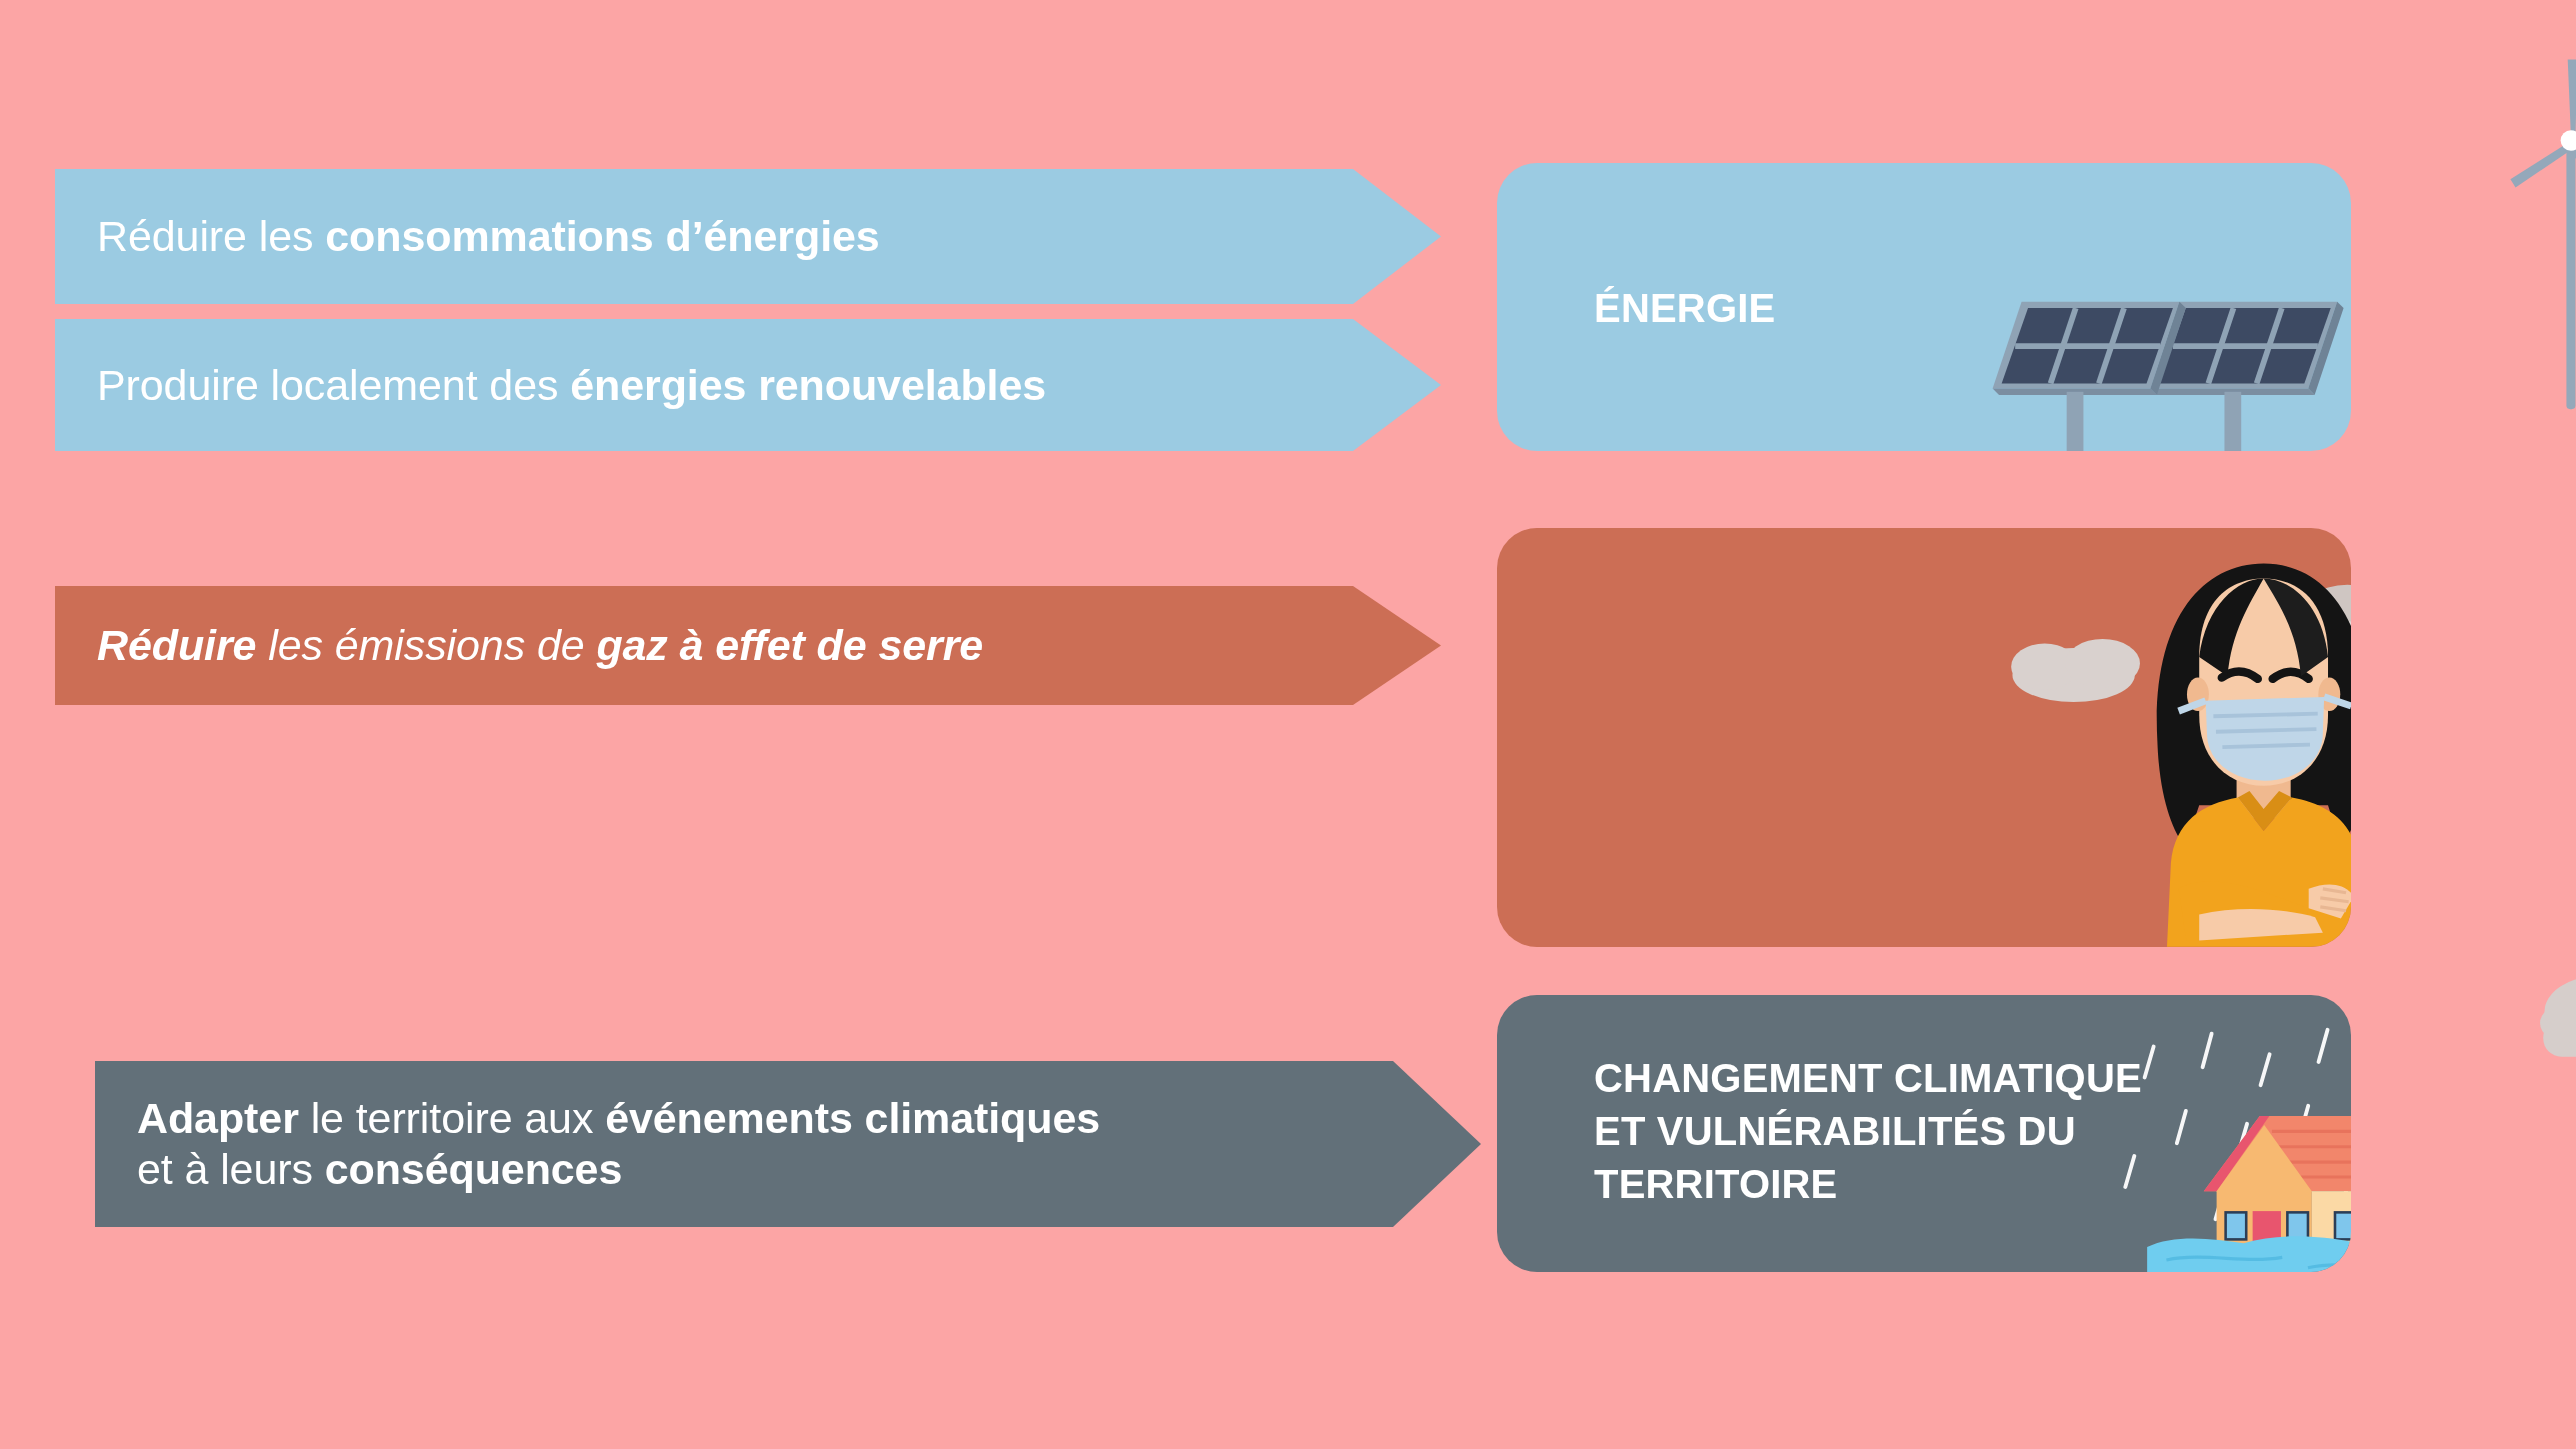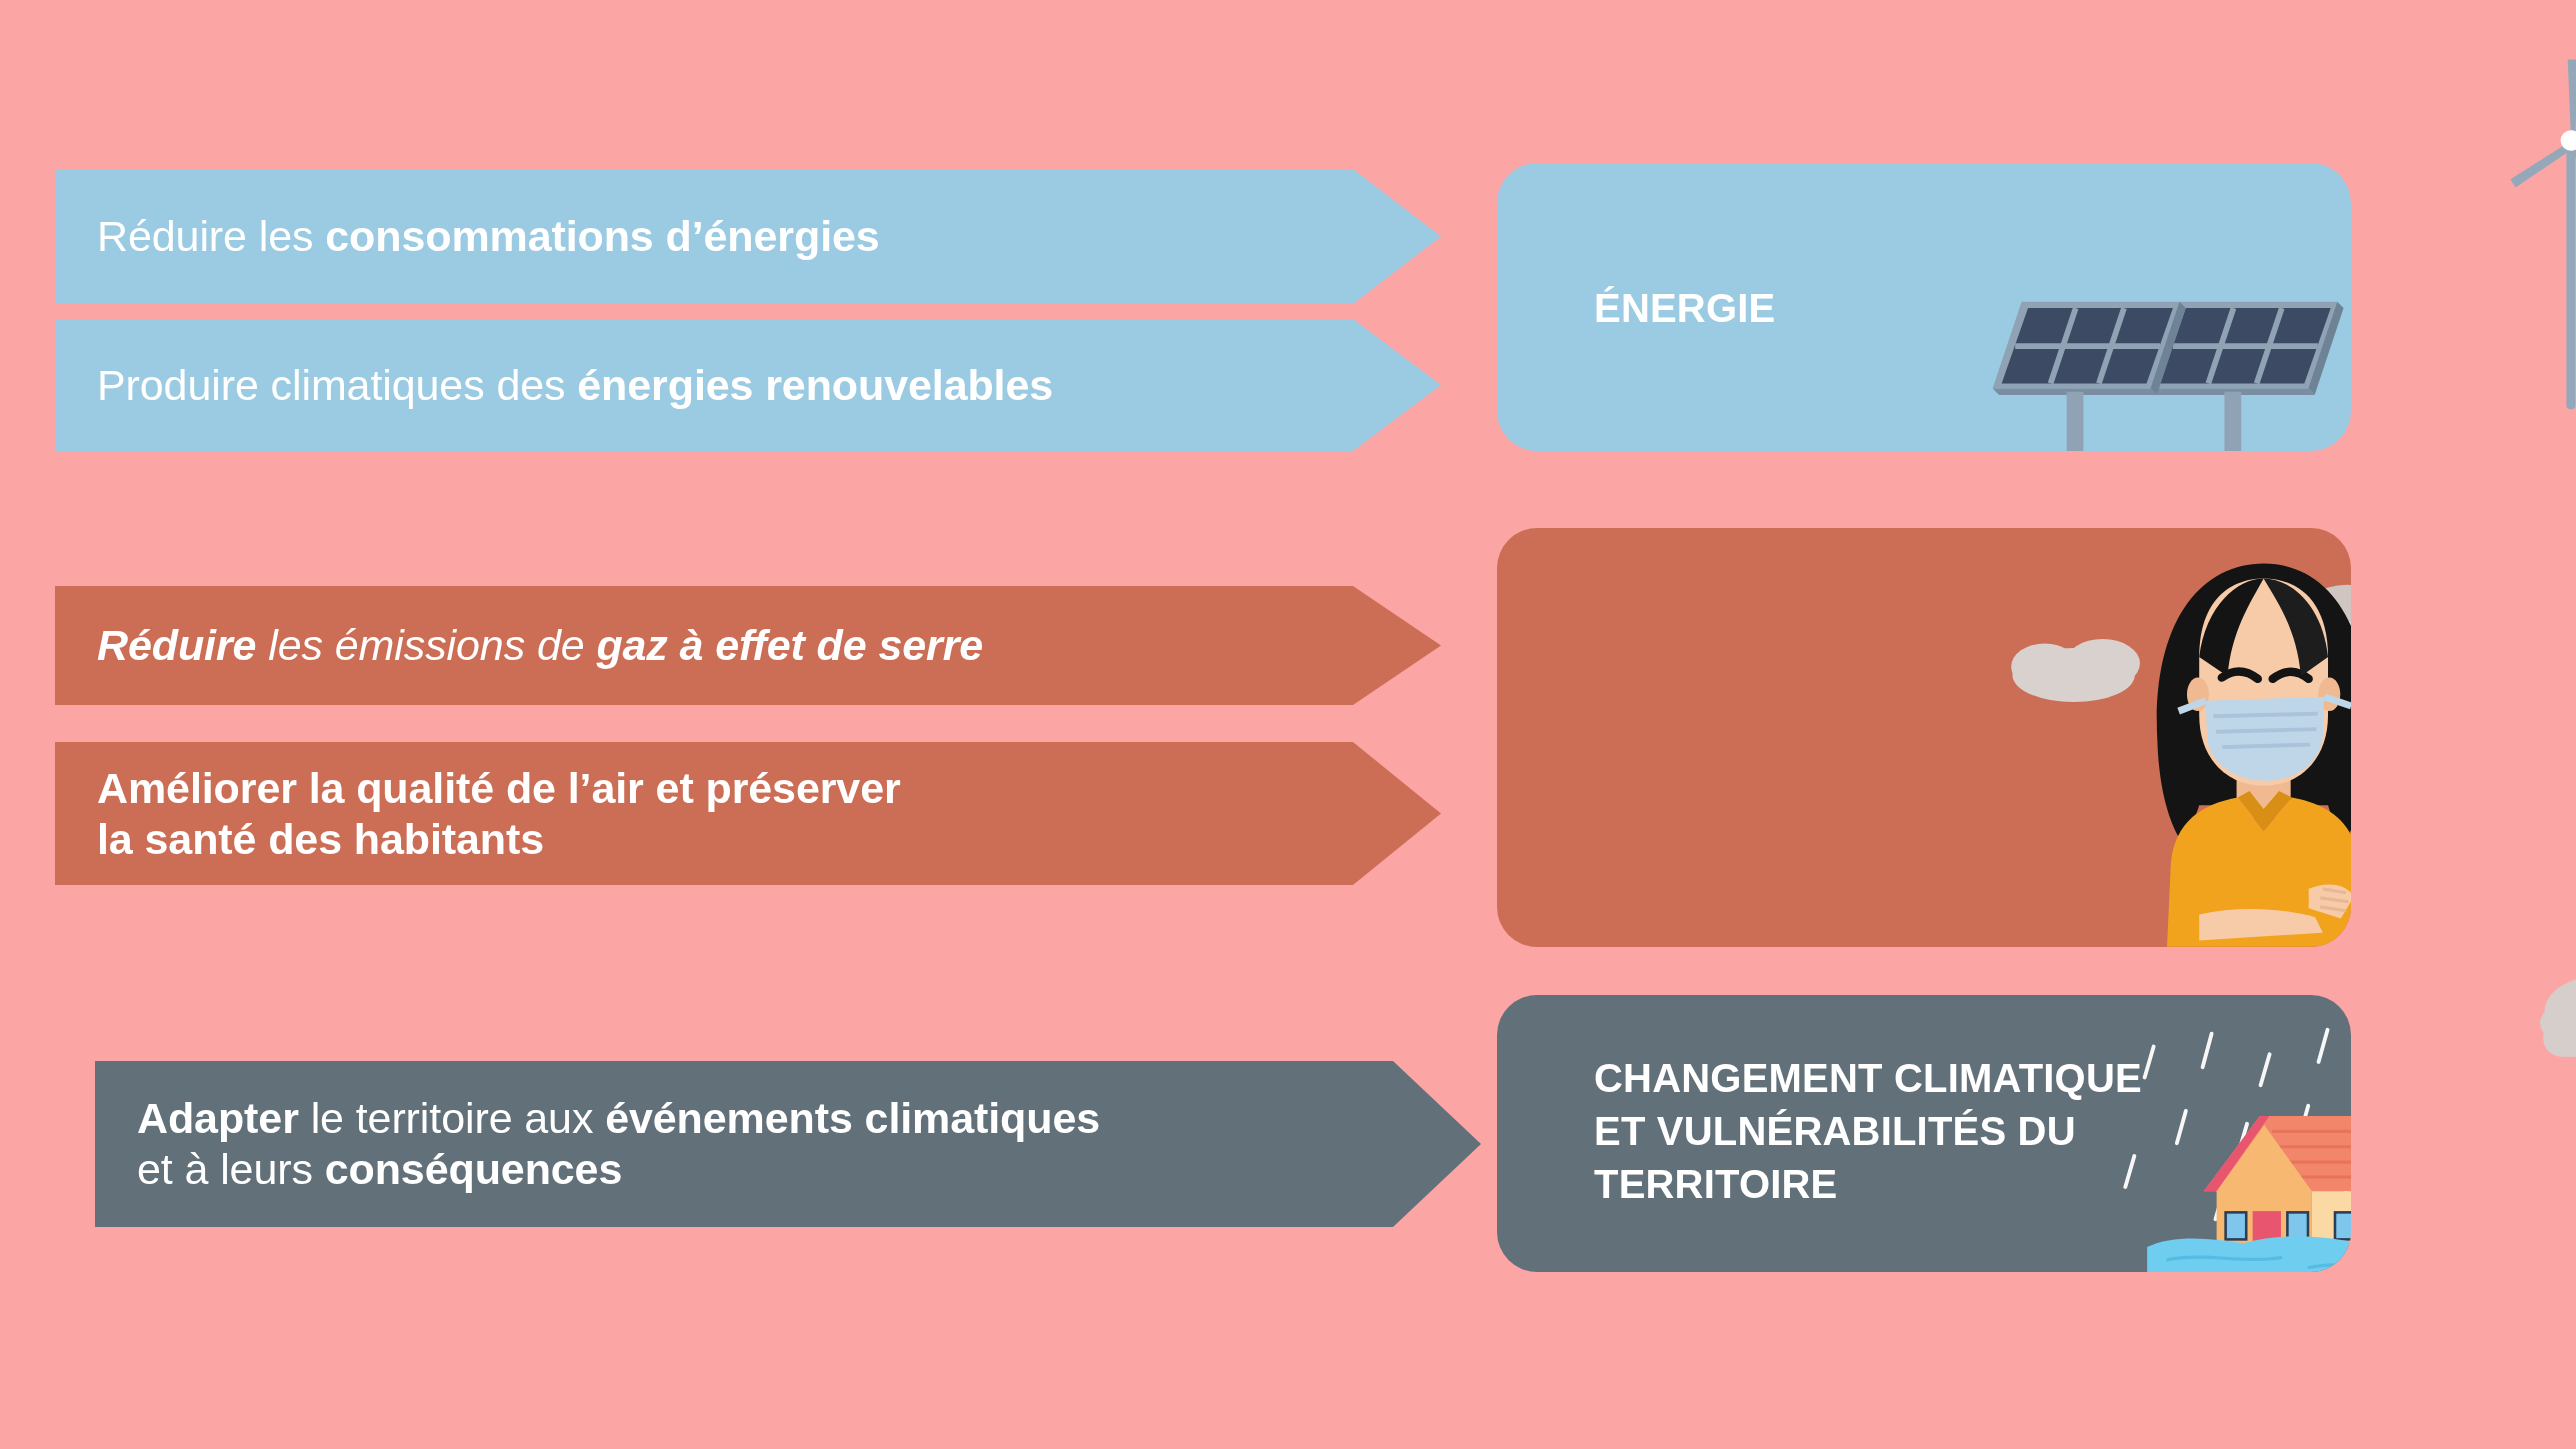--- a/index.html
+++ b/index.html
@@ -45,21 +45,21 @@
 </head>
 <body>
 
 <div class="stage">
 
   <div class="arrow a-blue" id="arrow-energy-1">
     <div class="txt"><span>Réduire les </span><b>consommations d’énergies</b></div>
   </div>
 
   <div class="arrow a-blue" id="arrow-energy-2">
-    <div class="txt"><span>Produire climatiques des </span><b>énergies renouvelables</b></div>
+    <div class="txt"><span>Produire localement des </span><b>énergies renouvelables</b></div>
   </div>
 
   <div class="panel" id="panel-energie">
     <div class="ptitle">ÉNERGIE</div>
 
     <svg class="ill" style="left:489px;top:129px;" width="361" height="161" viewBox="0 0 560 250">
       <g>
         <polygon points="300,15 545,15 500,150 255,150" fill="#8FA3B5"></polygon>
         <polygon points="545,15 555,25 510,160 500,150" fill="#6F8396"></polygon>
         <polygon points="255,150 500,150 510,160 265,160" fill="#7B8EA1"></polygon>
@@ -98,24 +98,20 @@
       <path d="M246 124 L148 196 L157 210 L254 142 Z"></path>
       <path d="M256 126 L380 168 L374 184 L250 144 Z"></path>
       <circle cx="251" cy="124" r="18" fill="#FFFFFF"></circle>
     </g>
   </svg>
 
   <div class="arrow a-red" id="arrow-ges-1">
     <div class="txt"><b>Réduire</b><span> les émissions de </span><b>gaz à effet de serre</b></div>
   </div>
 
-  <div class="arrow a-red" id="arrow-ges-2">
-    <div class="txt"><b>Améliorer la qualité de l’air et préserver
-la santé des habitants</b></div>
-  </div>
 
   <div class="panel" id="panel-ges">
 
     <svg class="ill" style="left:509px;top:0px;" width="541" height="419" viewBox="0 0 840 650">
 
       <g fill="#D9D1CE">
         <ellipse cx="105" cy="228" rx="95" ry="42"></ellipse>
         <ellipse cx="60" cy="215" rx="52" ry="36"></ellipse>
         <ellipse cx="150" cy="210" rx="58" ry="38"></ellipse>
       </g>

